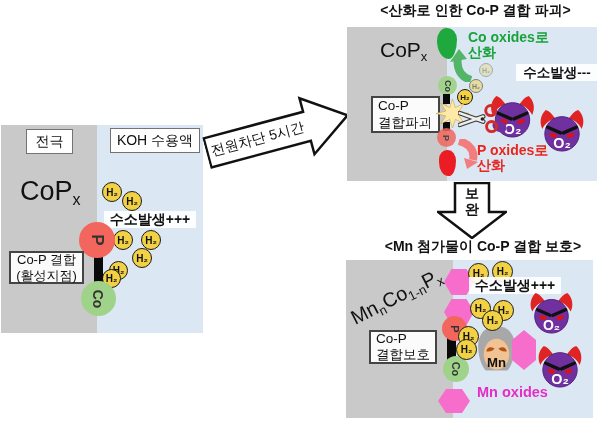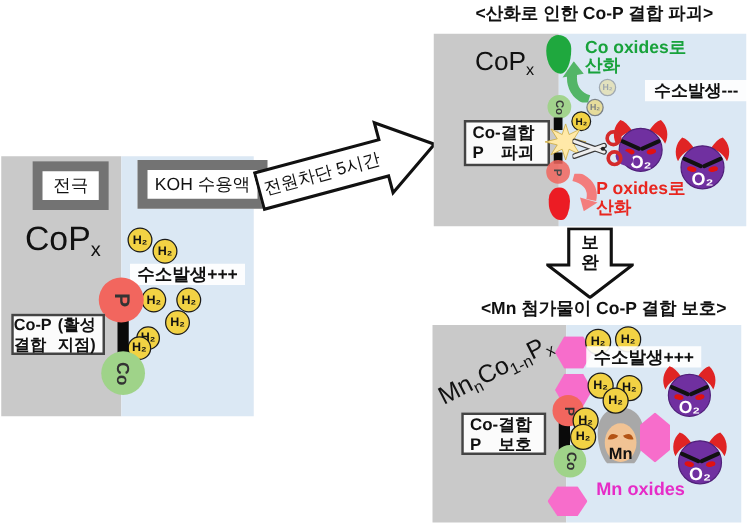--- a/index.html
+++ b/index.html
@@ -1,21 +1,21 @@
 <!DOCTYPE html>
 <html><head>
 <meta charset="utf-8">
 <style>
   html,body{margin:0;padding:0;background:#fff;font-family:"Liberation Sans","DejaVu Sans",sans-serif;color:#111;}
   #stage{position:relative;width:600px;height:421px;background:#fff;overflow:hidden;}
   .abs{position:absolute;}
   .panel-gray{background:#c9c9c9;}
   .panel-blue{background:#dbe8f4;}
-  .labelbox{background:#fff;border:8px solid #737373;display:flex;align-items:center;justify-content:center;font-size:14px;line-height:1.1;}
-  .bondbox{background:rgba(255,255,255,.93);border:2px solid #444;display:flex;flex-direction:row;align-items:flex-start;justify-content:center;font-size:13px;line-height:1.2;padding-left:5px;box-sizing:border-box;font-weight:bold;}
+  .labelbox{background:#fff;border:1px solid #737373;display:flex;align-items:center;justify-content:center;font-size:14px;line-height:1.1;}
+  .bondbox{background:rgba(255,255,255,.93);border:2px solid #444;display:flex;flex-direction:column;align-items:flex-start;justify-content:center;font-size:13px;line-height:1.2;padding-left:5px;box-sizing:border-box;}
   .formula{font-size:27px;letter-spacing:0;}
   .formula .sub{font-size:16px;vertical-align:-5px;}
   .formula-sm{font-size:20px;}
   .formula-sm .sub{font-size:13px;vertical-align:-4px;}
   .strip{background:rgba(255,255,255,.9);display:flex;align-items:center;justify-content:center;font-weight:700;}
   .circle{border-radius:50%;display:flex;align-items:center;justify-content:center;}
   .h2{background:#f2d244;border:1.5px solid #1a1a1a;box-sizing:border-box;font-weight:700;}
   .atom{color:#333;font-weight:600;transform:rotate(90deg);}
   .bar{background:#0a0a0a;}
   .hex-h{background:#f76dcb;clip-path:polygon(25% 0,75% 0,100% 50%,75% 100%,25% 100%,0 50%);}

